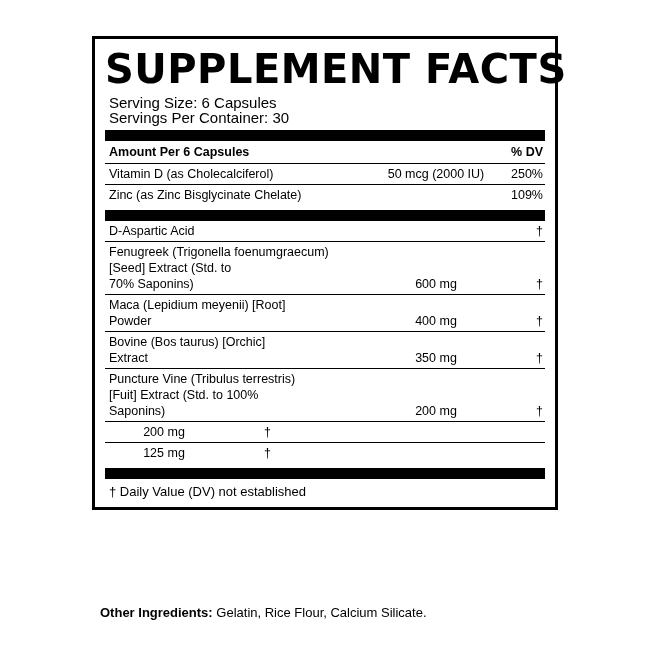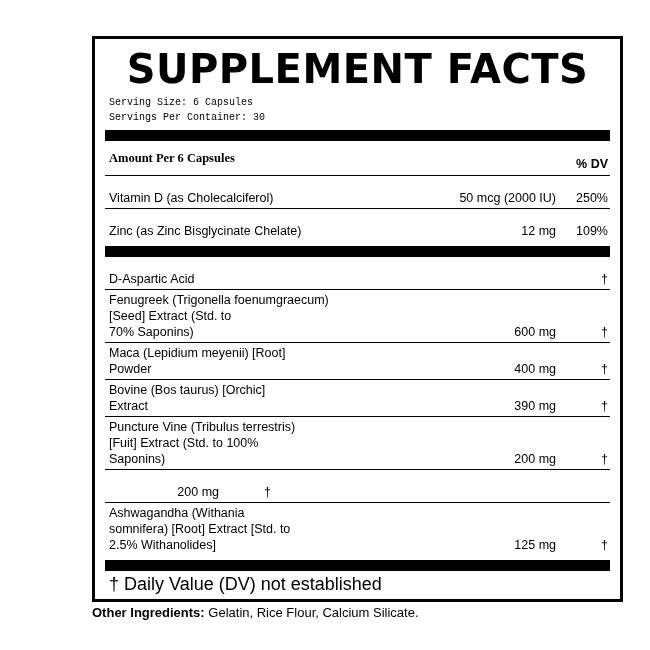--- a/index.html
+++ b/index.html
@@ -12,94 +12,92 @@
     height: 650px;
     font-family: "Liberation Sans", sans-serif;
     color: #000000;
     position: relative;
     overflow: hidden;
   }
   .panel {
     position: absolute;
     left: 92px;
     top: 36px;
-    width: 531px;
+    width: 466px;
     border: 3px solid #000;
     box-sizing: border-box;
     padding: 6px 10px 4px 10px;
     background: #fff;
   }
   .title {
     font-size: 40px;
     line-height: 44px;
     font-weight: bold;
     letter-spacing: 0.5px;
     text-align: center;
     font-family: "DejaVu Sans", sans-serif;
     margin: 2px 0 4px 0;
     white-space: nowrap;
   }
   .serving {
-    font-size: 10px;
+    font-size: 15px;
     line-height: 15px;
     padding-left: 4px;
-    font-family: Liberation Mono, monospace;
   }
   .bar-thick {
     height: 11px;
     background: #000;
     margin: 5px 0 0 0;
   }
   .row {
     display: flex;
     align-items: flex-end;
     font-size: 12.5px;
     line-height: 16px;
     padding: 2px 0 2px 4px;
     box-sizing: border-box;
   }
   .row .name {
     flex: 1 1 auto;
     padding-right: 4px;
   }
   .row .amt {
     width: 110px;
-    text-align: right;
+    text-align: center;
     flex: 0 0 110px;
   }
   .row .dv {
     width: 52px;
     text-align: right;
     flex: 0 0 52px;
     padding-right: 2px;
-    margin-top: 12px;
   }
   .hdr {
     font-weight: bold;
     padding-top: 3px;
     padding-bottom: 3px;
     align-items: center;
   }
-  .hdr .name { flex: 1 1 auto; font-family: Liberation Serif, serif; }
+  .hdr .name { flex: 1 1 auto; }
   .multi .name { white-space: pre-line; }
   .sep { height: 1px; background: #000; margin: 0; }
   .footnote {
-    font-size: 18px;
+    font-size: 13px;
     line-height: 16px;
     padding: 5px 0 3px 4px;
   }
   .other {
     position: absolute;
     left: 92px;
     top: 604px;
     font-size: 13px;
     line-height: 17px;
     white-space: nowrap;
   }
-  .other b { font-weight: bold; }
+  .other b { font-weight: bold; margin-left: 8px; }
 </style>
 </head>
 <body>
 
 <div class="panel">
 
   <div class="title">SUPPLEMENT FACTS</div>
 
   <div class="serving">Serving Size: 6 Capsules</div>
   <div class="serving">Servings Per Container: 30</div>
@@ -117,21 +115,20 @@
   <div class="row">
     <span class="name">Vitamin D (as Cholecalciferol)</span>
     <span class="amt">50 mcg (2000 IU)</span>
     <span class="dv">250%</span>
   </div>
 
   <div class="sep"></div>
 
   <div class="row">
     <span class="name">Zinc (as Zinc Bisglycinate Chelate)</span>
-    <span class="amt">12 mg</span>
     <span class="dv">109%</span>
   </div>
 
   <div class="bar-thick"></div>
 
   <div class="row multi">
     <span class="name">D-Aspartic Acid</span>
     <span class="dv">†</span>
   </div>
 
@@ -152,21 +149,21 @@
 Powder</span>
     <span class="amt">400 mg</span>
     <span class="dv">†</span>
   </div>
 
   <div class="sep"></div>
 
   <div class="row multi">
     <span class="name">Bovine (Bos taurus) [Orchic]
 Extract</span>
-    <span class="amt">390 mg</span>
+    <span class="amt">350 mg</span>
     <span class="dv">†</span>
   </div>
 
   <div class="sep"></div>
 
   <div class="row multi">
     <span class="name">Puncture Vine (Tribulus terrestris)
 [Fuit] Extract (Std. to 100%
 Saponins)</span>
     <span class="amt">200 mg</span>
@@ -176,23 +173,20 @@
   <div class="sep"></div>
 
   <div class="row multi">
     <span class="amt">200 mg</span>
     <span class="dv">†</span>
   </div>
 
   <div class="sep"></div>
 
   <div class="row multi">
-    <span class="name">Ashwagandha (Withania
-somnifera) [Root] Extract [Std. to
-2.5% Withanolides]</span>
     <span class="amt">125 mg</span>
     <span class="dv">†</span>
   </div>
 
   <div class="bar-thick"></div>
 
   <div class="footnote">† Daily Value (DV) not established</div>
 
 </div>
 

